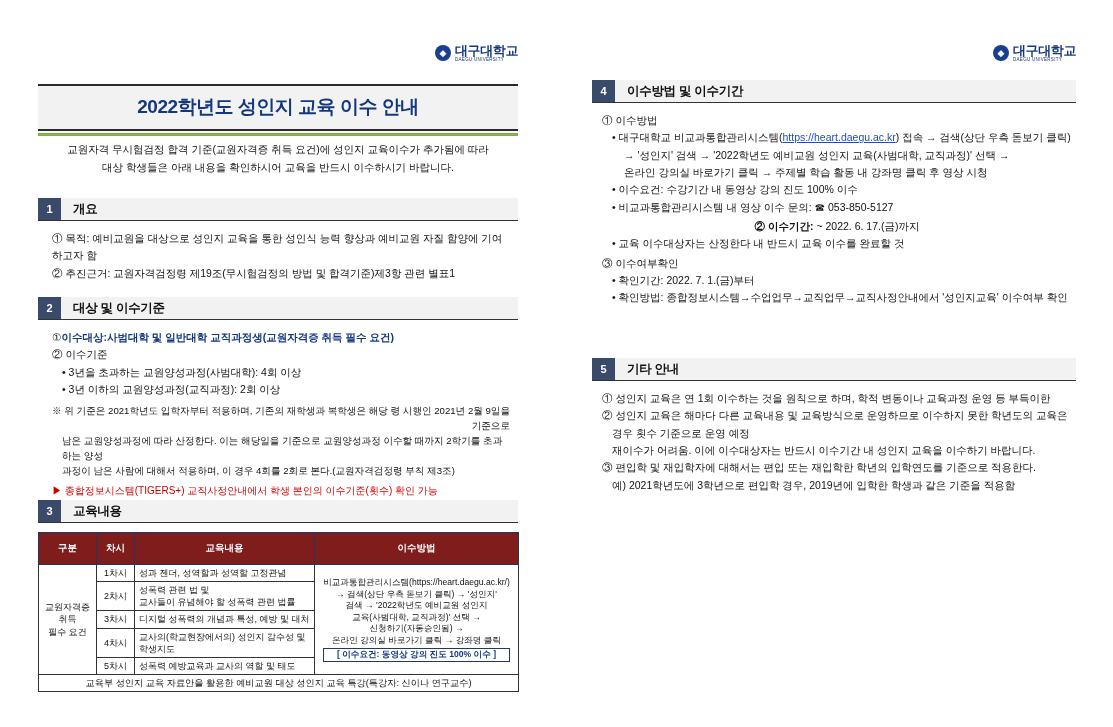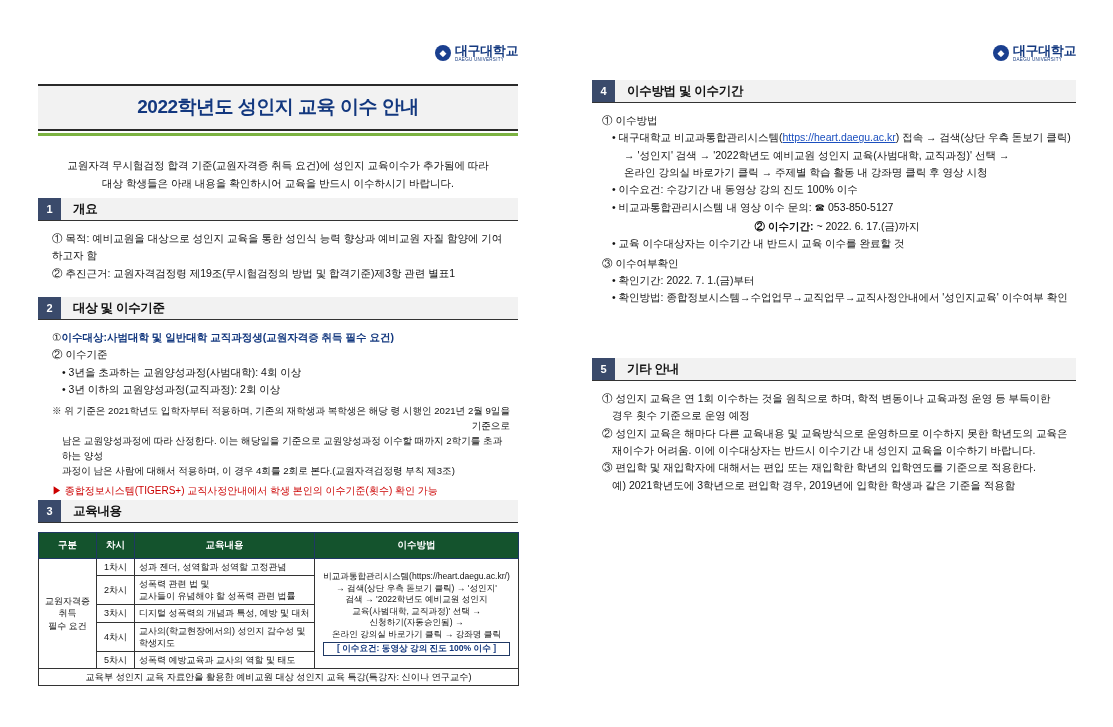--- a/index.html
+++ b/index.html
@@ -53,21 +53,21 @@
     background:#f2f2f2;
     text-align:center;
     padding:8px 0 9px 0;
   }
   .title-box .t {
     font-size:19px; font-weight:bold; color:#13387f; letter-spacing:-0.5px;
   }
   .title-underline { height:3px; background:#7cb342; margin-top:2px; width:100%; }
 
   .intro {
-    position:absolute; top:156px; left:38px; width:480px;
+    position:absolute; top:140px; left:38px; width:480px;
     text-align:center; font-size:10.5px; line-height:1.75; color:#111;
   }
 
   
   .sec {
     position:absolute; left:38px; width:480px;
   }
   .sec-head {
     display:flex; align-items:stretch;
     border-bottom:1.6px solid #333;
@@ -92,22 +92,22 @@
   .blue { color:#13387f; font-weight:bold; }
   .red { color:#cc0000; }
   .small { font-size:9.6px; line-height:1.55; }
 
   
   table.edu {
     border-collapse:collapse; width:480px;
     font-size:9px; table-layout:fixed;
   }
   table.edu th {
-    background:#14532d; color:#fff; font-weight:bold;
-    border:1px solid #1f3864; height:26px; font-size:9.5px;
+    background:#7f1d1d; color:#fff; font-weight:bold;
+    border:1px solid #1f3864; height:32px; font-size:9.5px;
   }
   table.edu td {
     border:1px solid #333; padding:2px 4px; vertical-align:middle;
     line-height:1.35; color:#111;
   }
   td.ctr { text-align:center; }
   td.mid { text-align:center; vertical-align:middle; }
   .meth-cell { font-size:8.6px; line-height:1.5; text-align:center; }
   .meth-box {
     border:1px solid #1f3864; color:#13387f; font-weight:bold;
@@ -293,21 +293,21 @@
         <div class="li indent1">
             <span class="tx">• 이수요건: 수강기간 내 동영상 강의 진도 100% 이수</span>
           </div>
         <div class="li indent1">
             <span class="tx">• 비교과통합관리시스템 내 영상 이수 문의: ☎ 053-850-5127</span>
           </div>
         <div class="li" style="margin-top:2px;text-align:center;">
           <span class="tx"><b>② 이수기간:</b><span> ~ 2022. 6. 17.(금)까지</span></span>
         </div>
         <div class="li indent1">
-            <span class="tx">• 교육 이수대상자는 이수기간 내 반드시 교육 이수를 완료할 것</span>
+            <span class="tx">• 교육 이수대상자는 산정한다 내 반드시 교육 이수를 완료할 것</span>
           </div>
         <div class="li" style="margin-top:2px;">
             <span class="tx">③ 이수여부확인</span>
           </div>
         <div class="li indent1">
             <span class="tx">• 확인기간: 2022. 7. 1.(금)부터</span>
           </div>
         <div class="li indent1">
             <span class="tx">• 확인방법: 종합정보시스템→수업업무→교직업무→교직사정안내에서 '성인지교육' 이수여부 확인</span>
           </div>
@@ -316,25 +316,25 @@
 
     <div class="rsec" style="top:358px;">
       <div class="sec-head">
         <div class="sec-num">5</div>
         <div class="sec-title">기타 안내</div>
       </div>
       <div class="rbody">
         <div class="li">
             <span class="tx">① 성인지 교육은 연 1회 이수하는 것을 원칙으로 하며, 학적 변동이나 교육과정 운영 등 부득이한</span>
           </div>
+        <div class="li">
+            <span class="tx">② 성인지 교육은 해마다 다른 교육내용 및 교육방식으로 운영하므로 이수하지 못한 학년도의 교육은</span>
+          </div>
         <div class="li indent1">
             <span class="tx">경우 횟수 기준으로 운영 예정</span>
-          </div>
-        <div class="li">
-            <span class="tx">② 성인지 교육은 해마다 다른 교육내용 및 교육방식으로 운영하므로 이수하지 못한 학년도의 교육은</span>
           </div>
         <div class="li indent1">
             <span class="tx">재이수가 어려움. 이에 이수대상자는 반드시 이수기간 내 성인지 교육을 이수하기 바랍니다.</span>
           </div>
         <div class="li">
             <span class="tx">③  편입학 및 재입학자에 대해서는 편입 또는 재입학한 학년의 입학연도를 기준으로 적용한다.</span>
           </div>
         <div class="li indent1">
             <span class="tx">예) 2021학년도에 3학년으로 편입학 경우, 2019년에 입학한 학생과 같은 기준을 적용함</span>
           </div>

